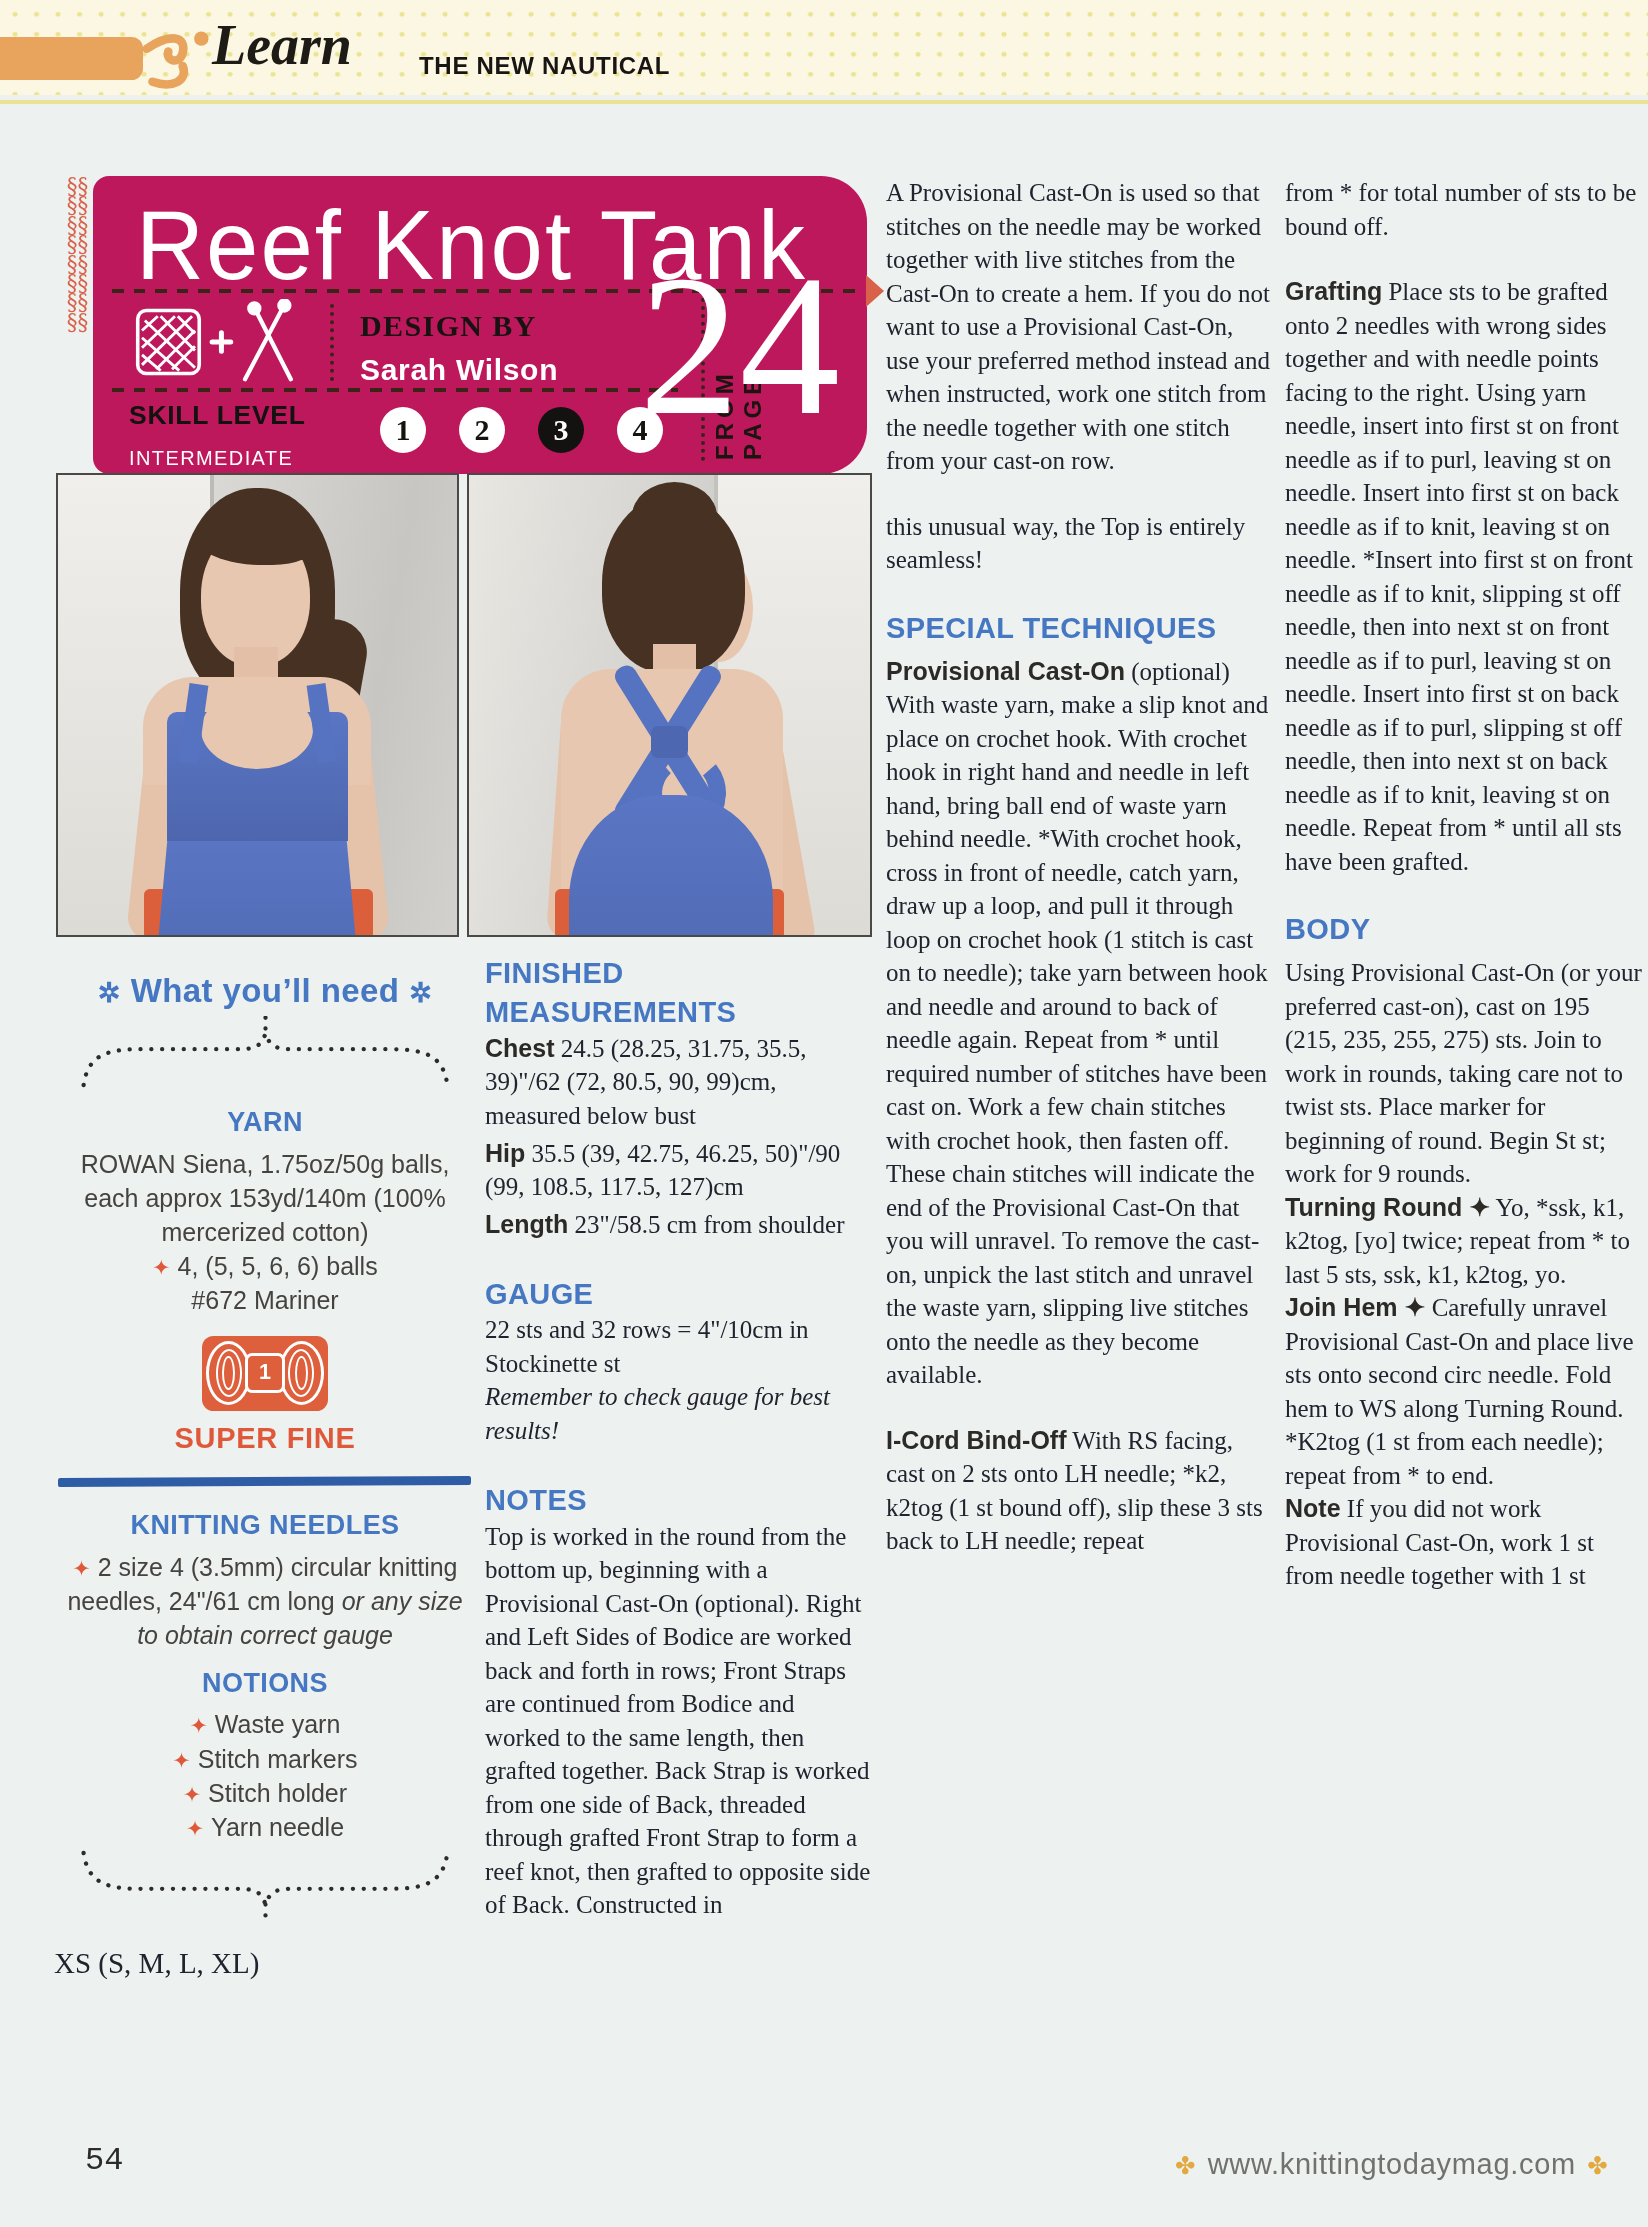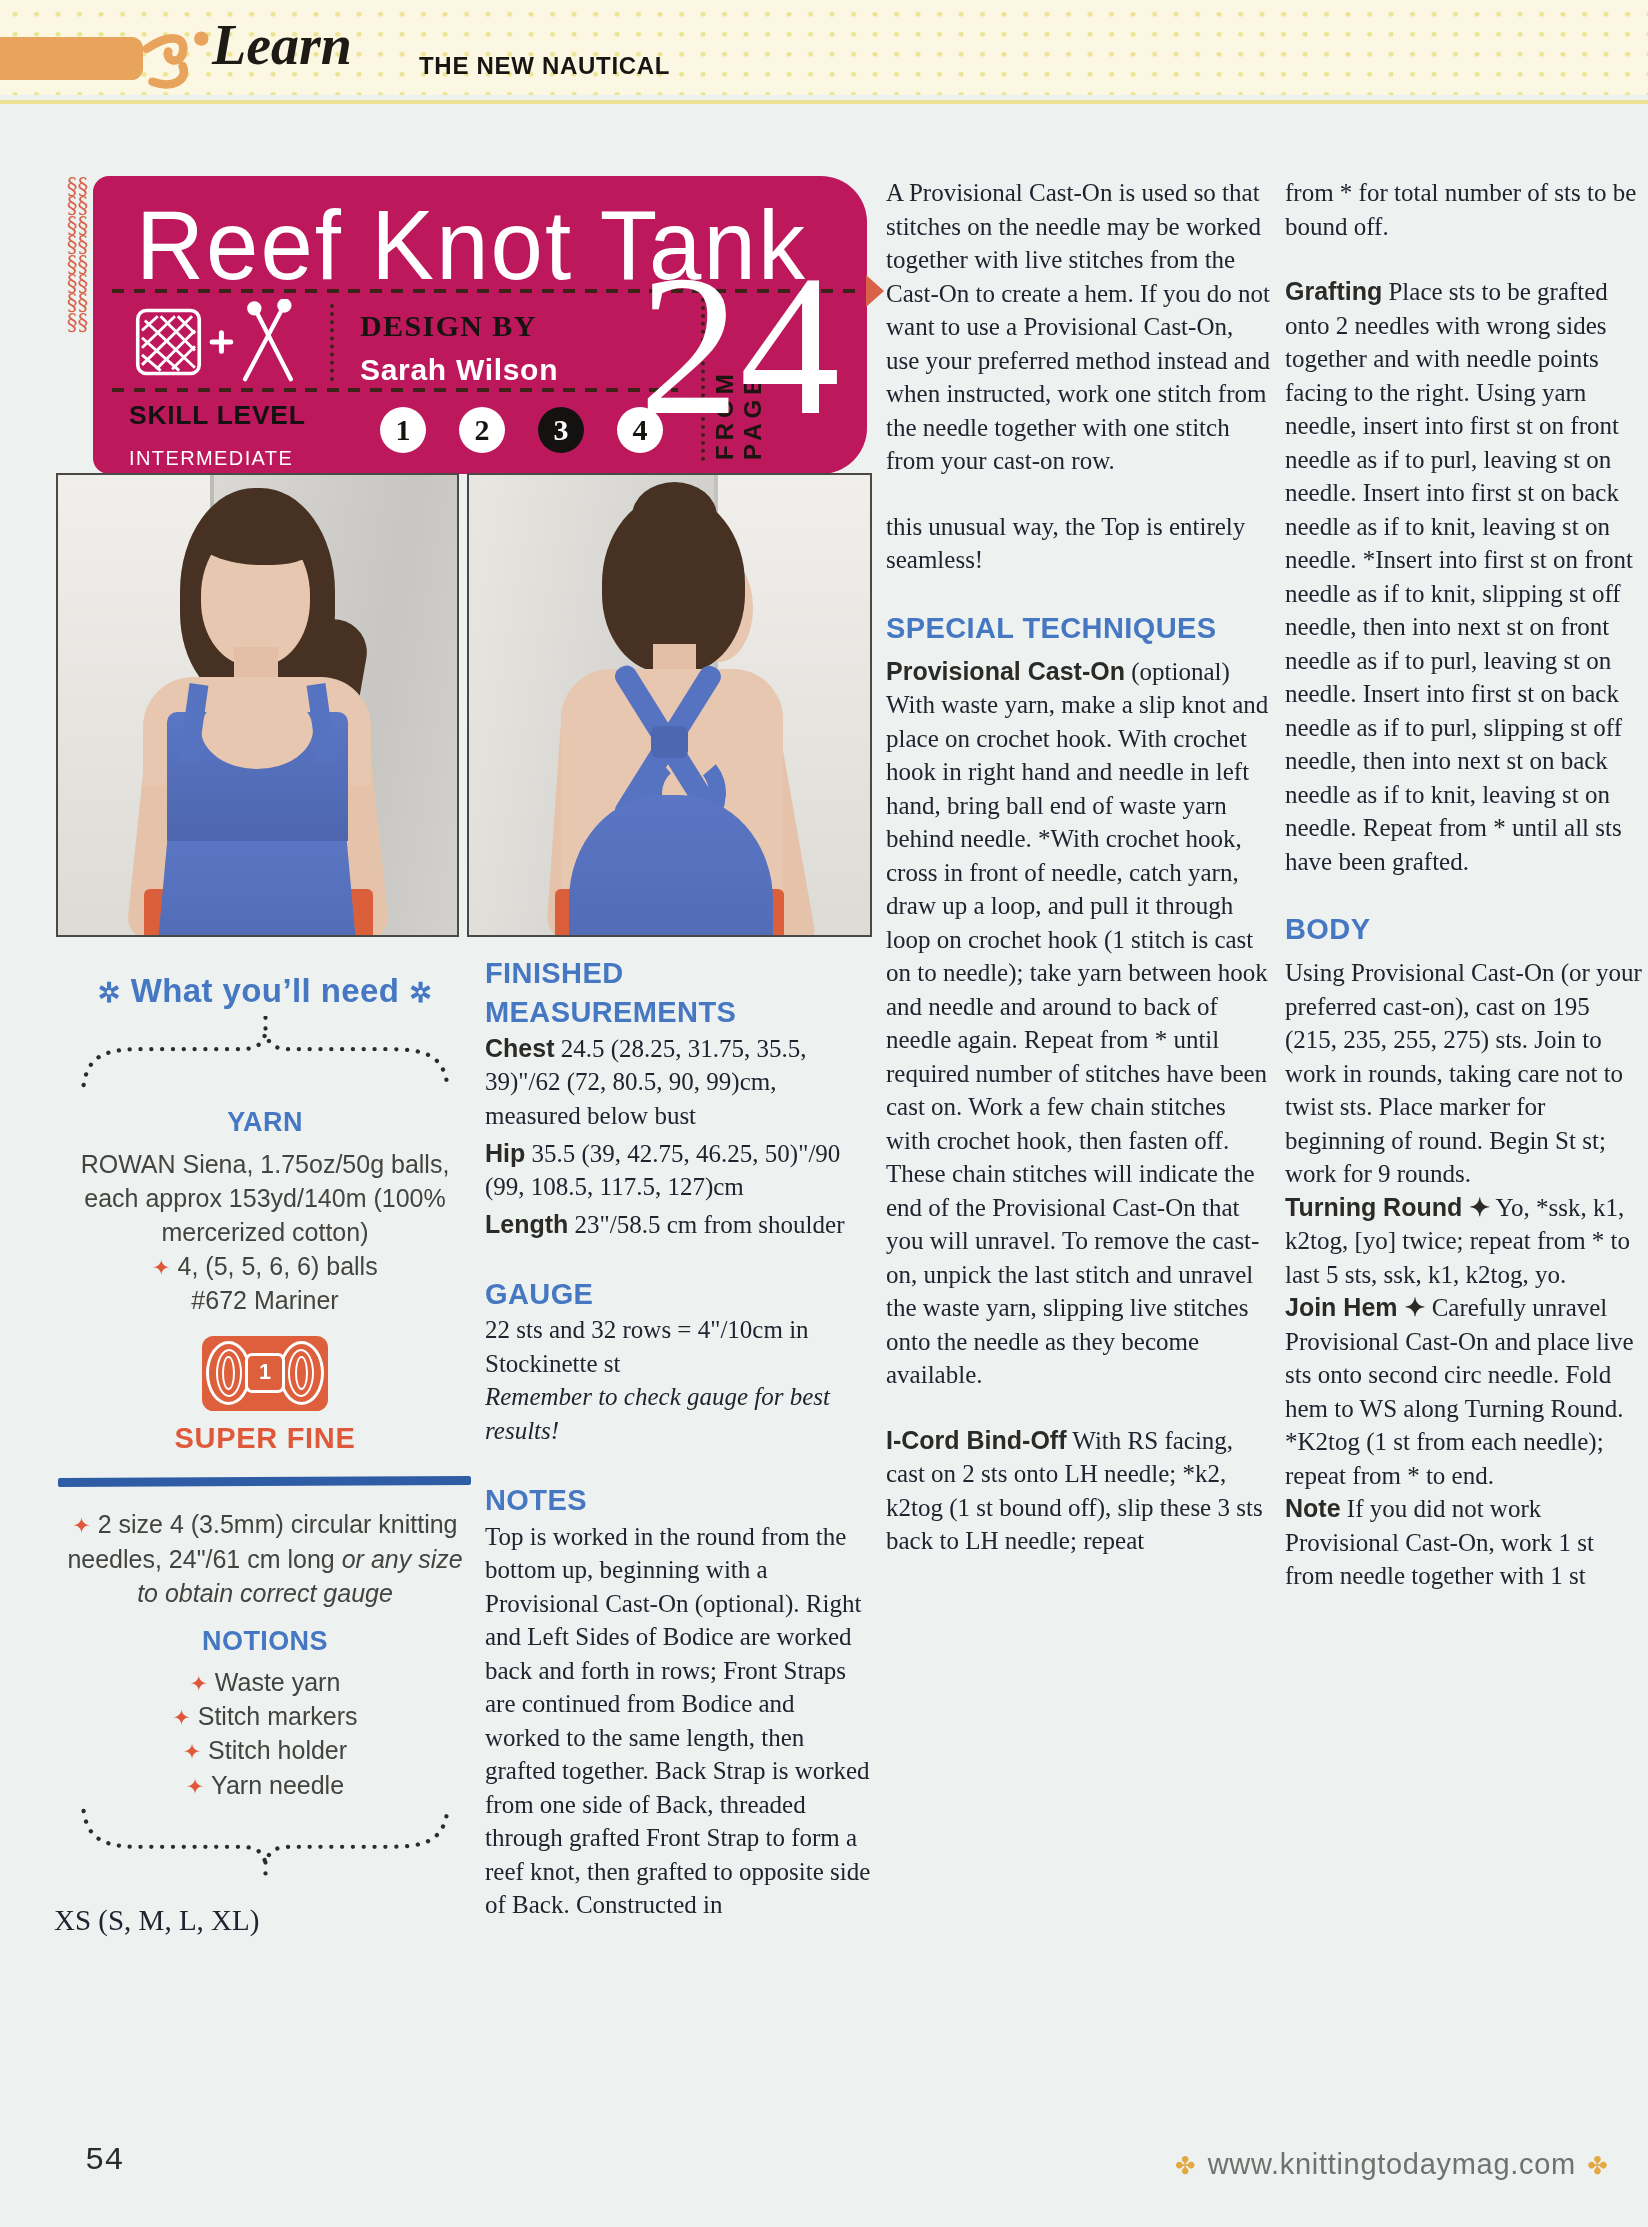--- a/index.html
+++ b/index.html
@@ -250,20 +250,21 @@
       <span class="bullet">✦</span><span>4, (5, 5, 6, 6) balls</span>
     </div>
     <div>#672 Mariner</div>
     <div class="skein">
       <div class="rings lft"></div>
       <div class="rings rgt"></div>
       <div class="skein-badge">1</div>
     </div>
     <div class="weight">SUPER FINE</div>
     <div class="blue-rule"></div>
+    <div class="blue-h sub-h">KNITTING NEEDLES</div>
     <div>
       <span class="bullet">✦</span><span>2 size 4 (3.5mm) circular knitting needles, 24"/61 cm long</span>
       <span class="ital">or any size to obtain correct gauge</span>
     </div>
     <div class="blue-h sub-h">NOTIONS</div>
     <div><span class="bullet">✦</span><span>Waste yarn</span></div>
     <div><span class="bullet">✦</span><span>Stitch markers</span></div>
     <div><span class="bullet">✦</span><span>Stitch holder</span></div>
     <div><span class="bullet">✦</span><span>Yarn needle</span></div>
     <svg class="brace" width="401" height="75" viewBox="0 0 560 104">

